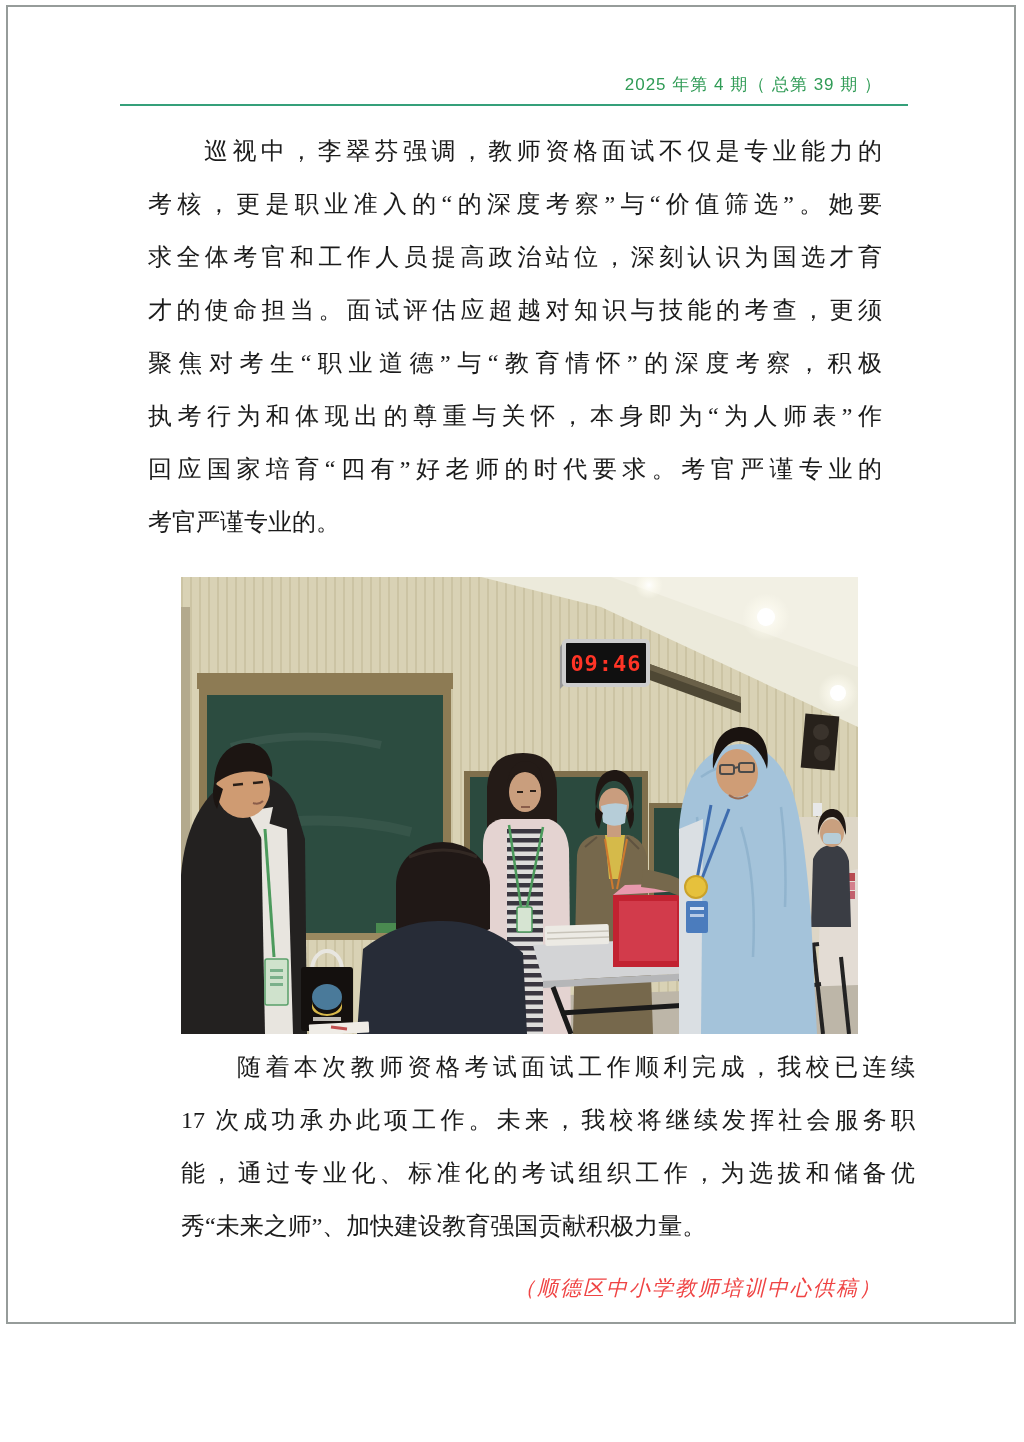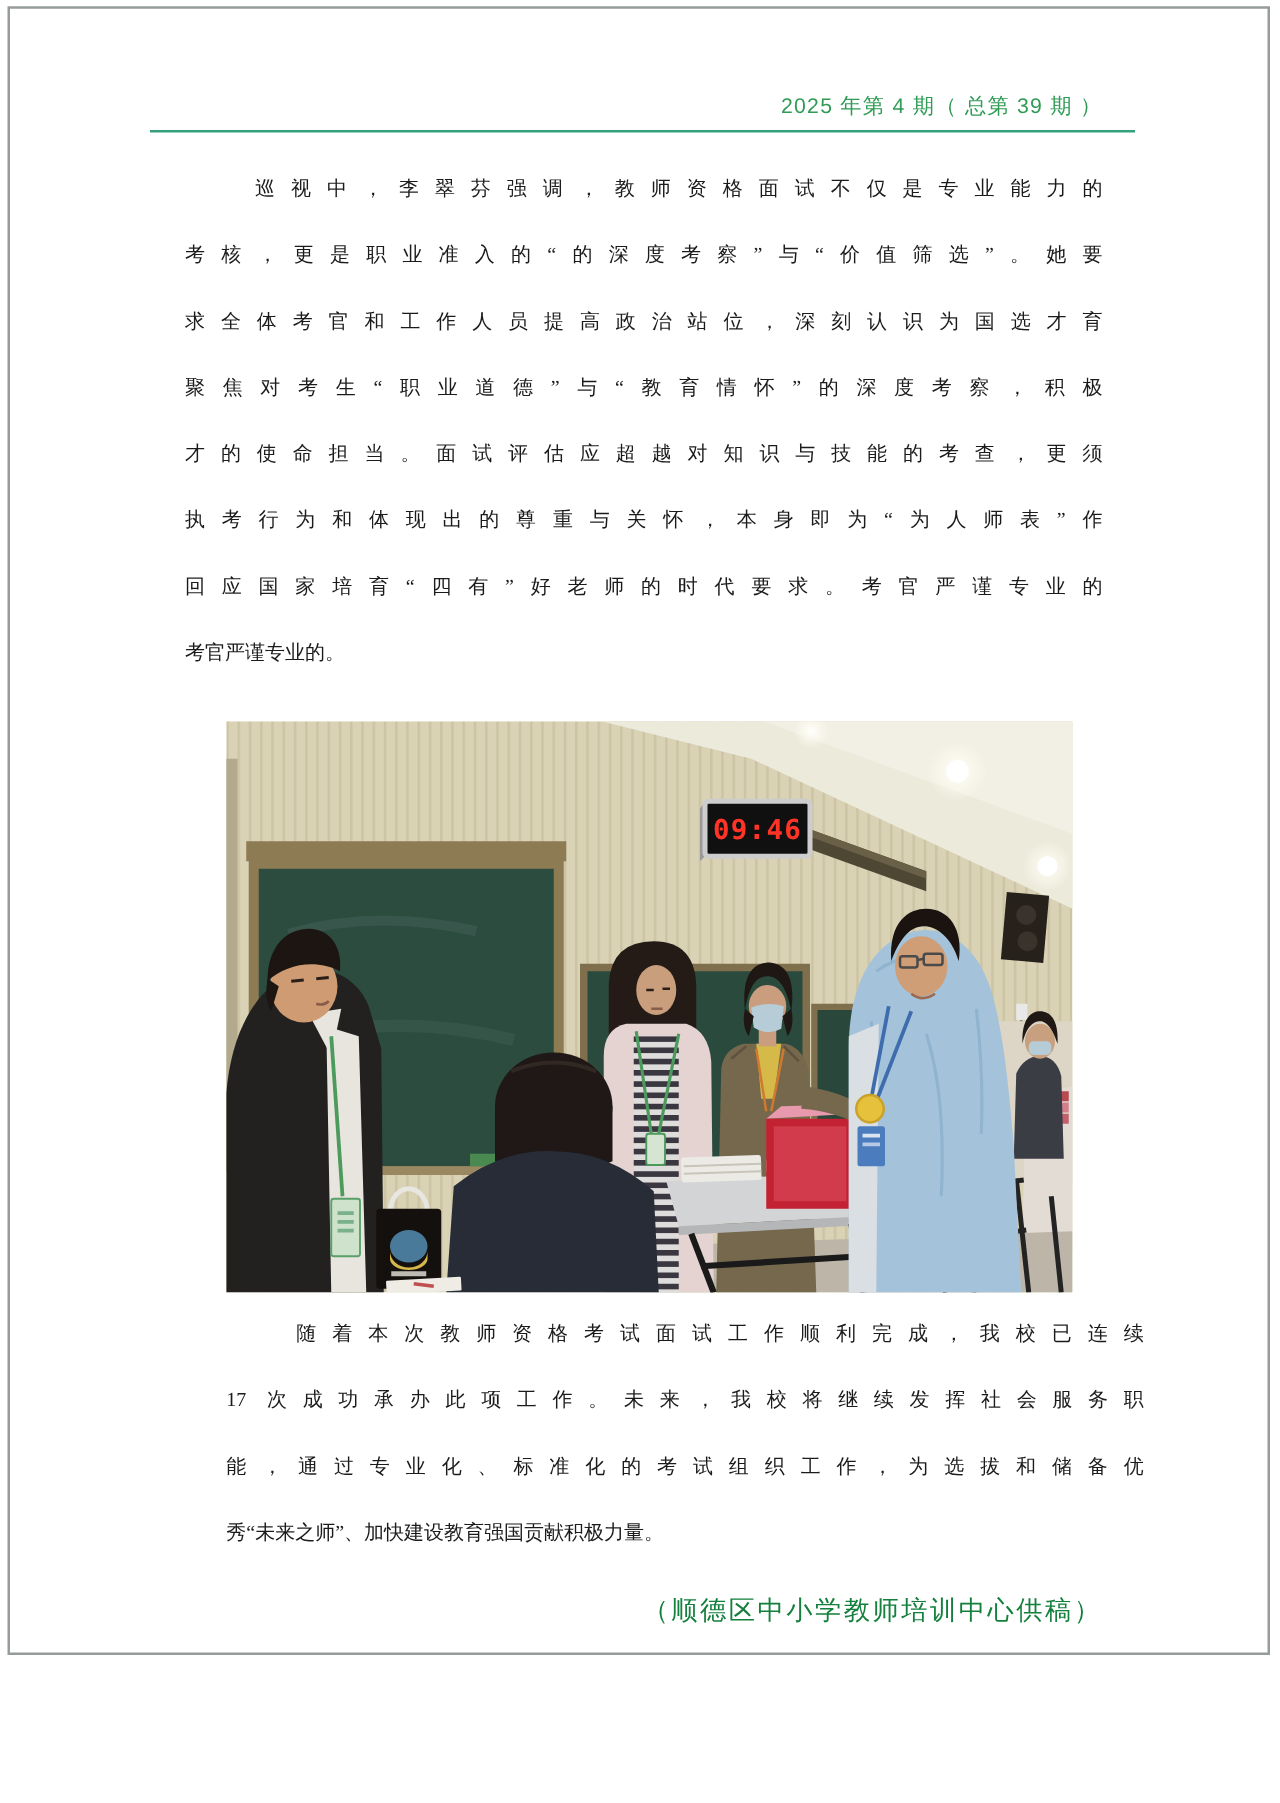--- a/index.html
+++ b/index.html
@@ -7,27 +7,27 @@
         font-family:"Liberation Serif","DejaVu Serif",serif;}
   .page-border{position:absolute;left:6px;top:5px;right:8px;bottom:6px;
         border:2px solid #969c9a;pointer-events:none;}
   .issue-label{position:absolute;top:73px;right:142px;
         font-family:"Liberation Sans","DejaVu Sans",sans-serif;
         font-size:17px;color:#2f9b55;letter-spacing:1px;white-space:nowrap;}
   .header-rule{position:absolute;left:120px;top:104px;width:788px;height:2px;background:#35a07a;}
   .para{position:absolute;left:148px;width:734px;color:#1b1b1b;}
   .p1{top:125px;}
   .p2{top:1041px;margin-left:33px;}
-  .jline{height:53px;line-height:53px;font-size:16px;
+  .jline{height:53px;line-height:53px;font-size:24px;
          text-align:justify;text-align-last:justify;text-justify:inter-character;
          white-space:normal;overflow:hidden;}
   .jline.first{text-indent:56px;}
   .jline.last{text-align-last:left;}
   .attribution{position:absolute;left:148px;top:1262px;width:734px;height:53px;line-height:53px;
-         text-align:right;font-size:21px;letter-spacing:2px;color:#15803d;}
+         text-align:right;font-size:21px;letter-spacing:2px;color:#ef4444;font-style:italic;}
   .photo{position:absolute;left:169px;top:565px;width:677px;height:457px;margin:0;padding:12px;}
   .photo svg{display:block;width:677px;height:457px;}
   .page-number-frame{position:absolute;left:466px;top:1337px;width:72px;height:55px;}
   .pn-back{position:absolute;left:0;top:0;right:0;bottom:0;background:#fff;
          border:1.5px solid #9a9a9a;transform:rotate(4deg);}
   .pn-front{position:absolute;left:0;top:0;right:0;bottom:0;background:#fff;
          border:1.5px solid #7e7e7e;transform:rotate(-1.5deg);
          display:flex;align-items:center;justify-content:center;
          font-size:17px;color:#222;}
 </style>
@@ -37,22 +37,22 @@
 <div class="page">
   <div class="page-border"></div>
 
   <div class="issue-label">2025 年第 4 期（ 总第 39 期 ）</div>
   <div class="header-rule"></div>
 
   <div class="para p1">
     <div class="jline first">巡视中，李翠芬强调，教师资格面试不仅是专业能力的</div>
     <div class="jline">考核，更是职业准入的“的深度考察”与“价值筛选”。她要</div>
     <div class="jline">求全体考官和工作人员提高政治站位，深刻认识为国选才育</div>
+    <div class="jline">才的使命担当。面试评估应超越对知识与技能的考查，更须</div>
     <div class="jline">聚焦对考生“职业道德”与“教育情怀”的深度考察，积极</div>
-    <div class="jline">才的使命担当。面试评估应超越对知识与技能的考查，更须</div>
     <div class="jline">执考行为和体现出的尊重与关怀，本身即为“为人师表”作</div>
     <div class="jline">回应国家培育“四有”好老师的时代要求。考官严谨专业的</div>
     <div class="jline last">考官严谨专业的。</div>
   </div>
 
   <figure class="photo">
     <svg viewBox="0 0 677 457" xmlns="http://www.w3.org/2000/svg">
       <defs>
         <pattern id="wallStripes" width="9" height="12" patternUnits="userSpaceOnUse">
           <rect width="9" height="12" fill="#d9d2b5"></rect>

